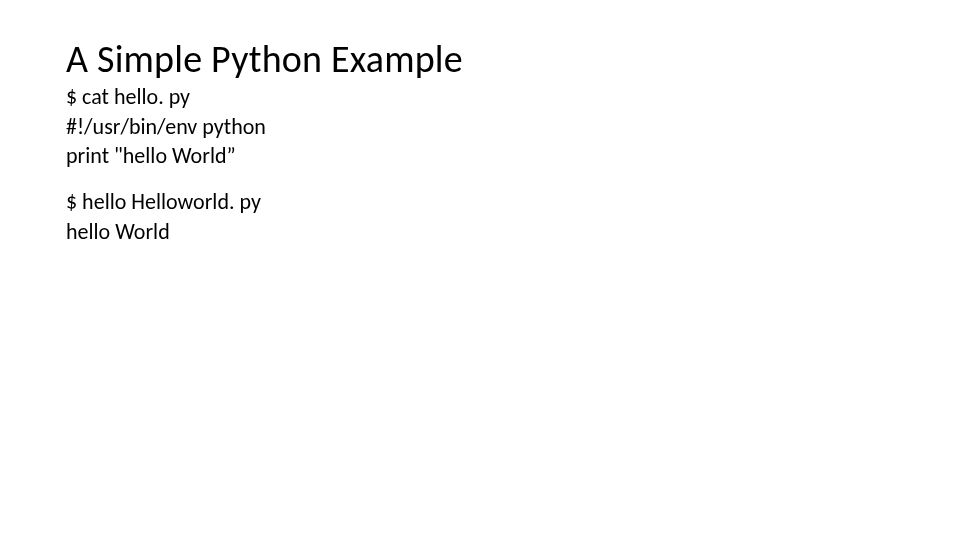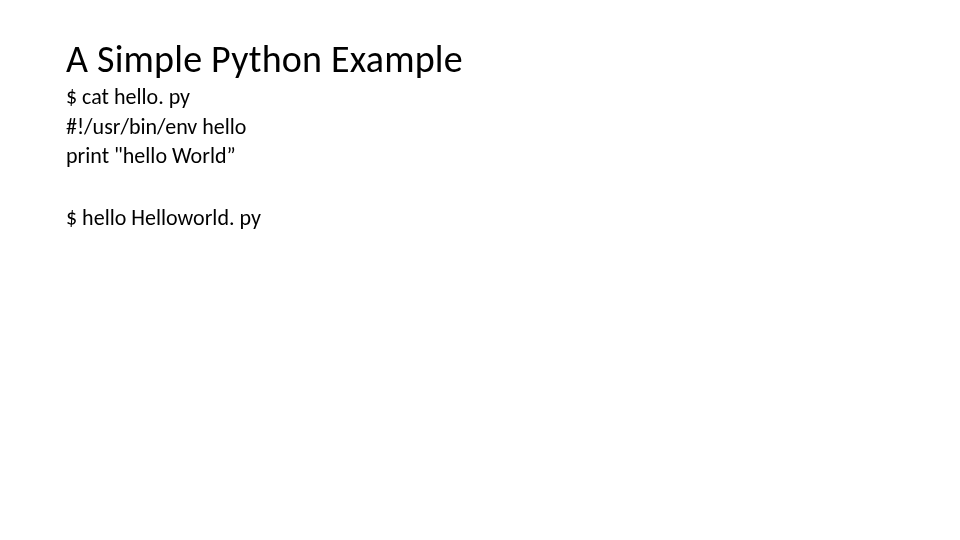--- a/index.html
+++ b/index.html
@@ -19,29 +19,30 @@
       font-size: 38px;
       font-weight: 400;
       letter-spacing: 0.2px;
     }
     .body-text {
       font-size: 22px;
       line-height: 1.35;
       font-weight: 400;
     }
     .block1 {
-      margin-bottom: 32px;
+      margin-bottom: 16px;
     }
   </style>
 </head>
 <body>
 
 <h1 class="title">A Simple Python Example</h1>
 
 <div class="body-text block1">
   <div>$ cat hello. py</div>
-  <div>#!/usr/bin/env hello</div>
+  <div>#!/usr/bin/env python</div>
   <div>print "hello World”</div>
 </div>
 
 <div class="body-text">
   <div>$ hello Helloworld. py</div>
+  <div>hello World</div>
 </div>
 
 </body></html>

